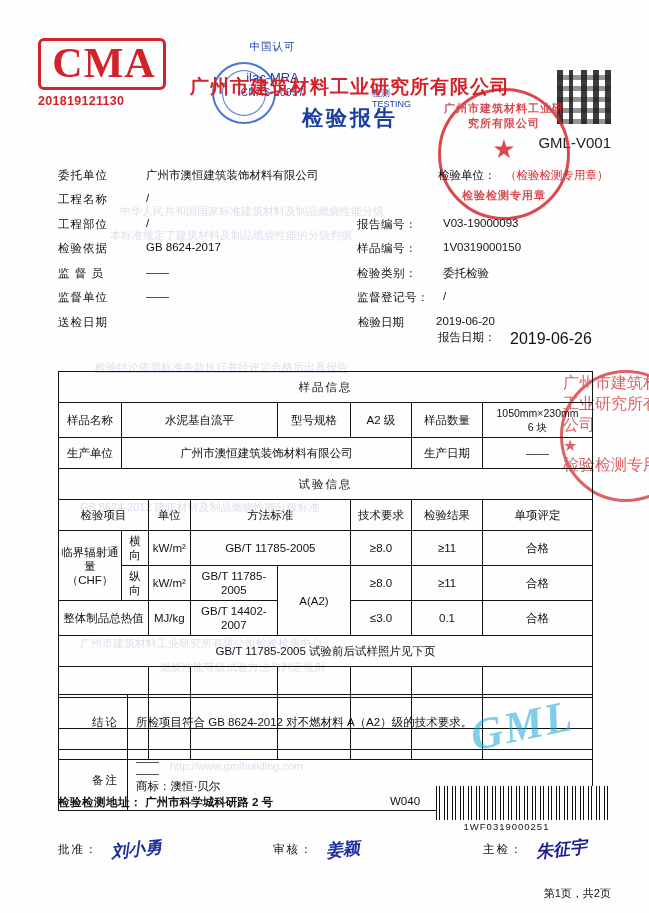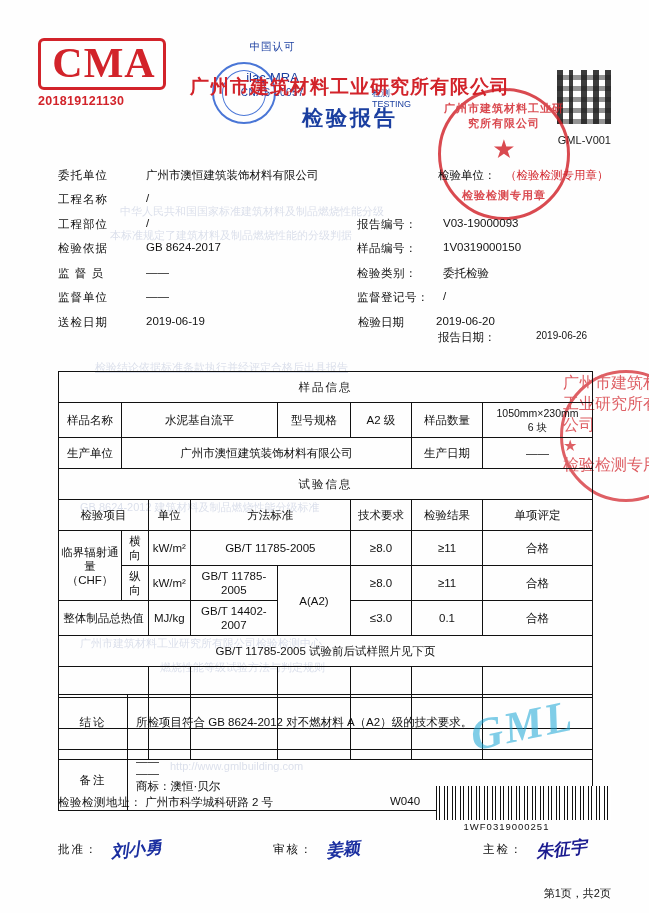--- a/index.html
+++ b/index.html
@@ -81,21 +81,21 @@
       #fff;
     opacity:.88;
   }
   .qr:after{
     content:"";position:absolute;left:0;top:0;right:0;bottom:0;
     background:
       repeating-linear-gradient(0deg,#222 0 5px,transparent 5px 11px);
     mix-blend-mode:multiply;opacity:.55;
   }
   .doc-code{
-    position:absolute;right:38px;top:134px;font-size:11px;color:#222;
+    position:absolute;right:38px;top:134px;font-size:15px;color:#222;
   }
 
   
   .seal{
     position:absolute;left:438px;top:88px;width:126px;height:126px;
     border:3px solid #d2232a;border-radius:50%;
     color:#d2232a;opacity:.82;
     pointer-events:none;
   }
   .seal .star{
@@ -144,26 +144,26 @@
   }
   .sect{font-weight:normal;letter-spacing:2px;height:20px;}
   .tall{height:30px;}
   .small{font-size:10.5px;}
 
   
   .concl-table{
     position:absolute;left:58px;top:694px;width:535px;font-size:11.5px;
   }
   .concl-table td{border:1px solid #111;padding:5px 8px;height:26px;}
-  .concl-table td.k{width:52px;text-align:center;letter-spacing:2px;}
+  .concl-table td.k{width:52px;text-align:right;letter-spacing:2px;}
   .concl-table td.v{text-align:left;}
 
   
   .addr{
-    position:absolute;left:58px;top:795px;font-size:11.5px;
+    position:absolute;left:58px;top:795px;font-size:11.5px;font-weight:bold;
   }
   .addr .a1{letter-spacing:0.5px;}
   .w040{position:absolute;left:390px;top:795px;font-size:11.5px;}
   .barcode{
     position:absolute;right:38px;top:786px;width:175px;height:34px;
     background:repeating-linear-gradient(90deg,#111 0 1.5px,#fff 1.5px 3px,#111 3px 4.5px,#fff 4.5px 8px);
   }
   .barcode-num{
     position:absolute;right:55px;top:821px;width:175px;text-align:center;font-size:9.5px;letter-spacing:1px;
   }
@@ -301,32 +301,31 @@
         <div class="val">——</div>
       </div>
       <div class="right-col">
         <div class="rlbl">监督登记号：</div>
         <div class="rval">/</div>
       </div>
     </div>
     <div class="info-row">
       <div class="left-col">
         <div class="lbl">送检日期</div>
-        <div class="val">2019-06-19</div>
       </div>
       <div class="right-col" style="display:flex;">
         <div style="width:70px;">检验日期</div>
         <div style="width:110px;padding-left:8px;">2019-06-20</div>
       </div>
     </div>
   </div>
   <div style="position:absolute;left:438px;top:168px;font-size:11.5px;">检验单位：</div>
   <div style="position:absolute;left:505px;top:168px;font-size:11.5px;color:#d2232a;">（检验检测专用章）</div>
   <div style="position:absolute;left:438px;top:330px;font-size:11.5px;">报告日期：</div>
-  <div style="position:absolute;left:536px;top:330px;font-size:10px;">2019-06-26</div>
+  <div style="position:absolute;left:510px;top:330px;font-size:16px;">2019-06-26</div>
 
   <table class="main-table">
     <tbody>
         <tr>
       <td class="sect" colspan="8">样品信息</td>
     </tr>
     <tr class="tall">
       <td style="width:58px;">样品名称</td>
       <td colspan="3" style="width:180px;">水泥基自流平</td>
       <td style="width:68px;">型号规格</td>

